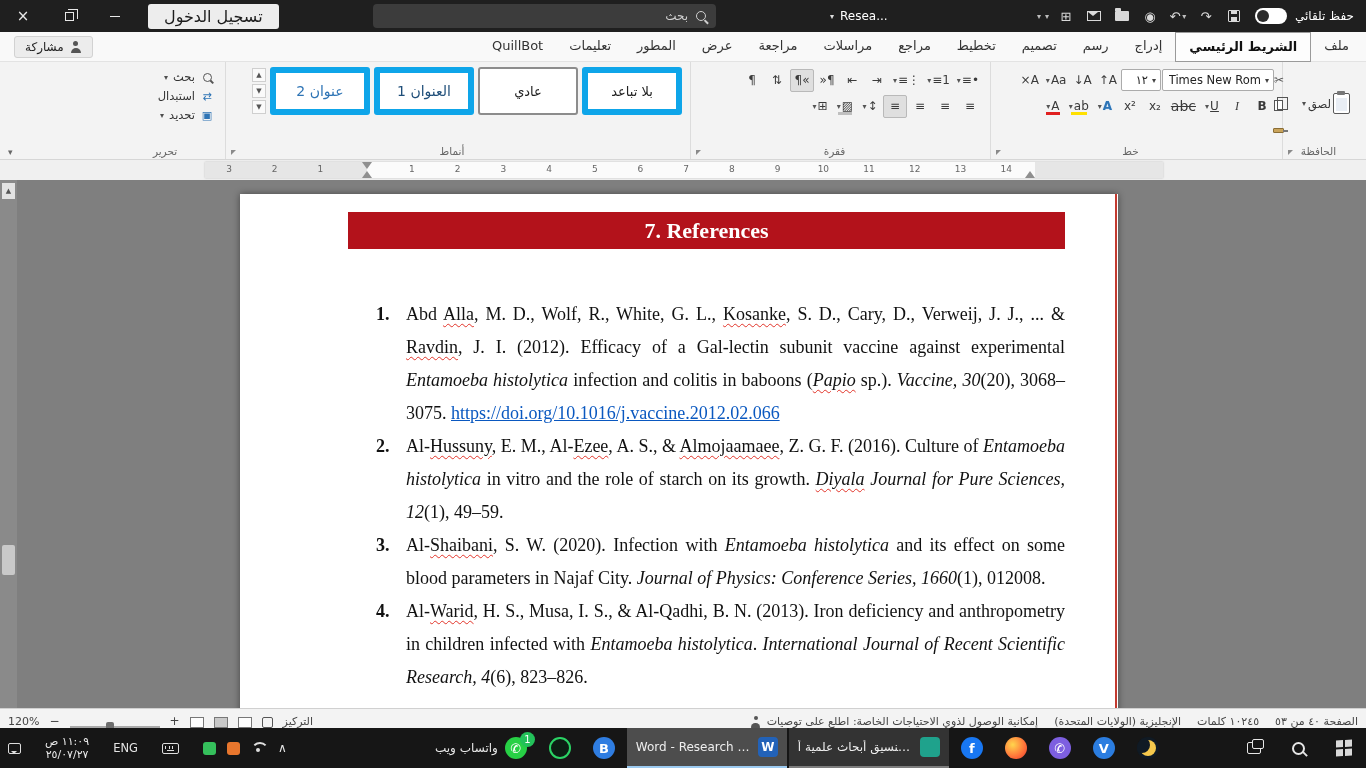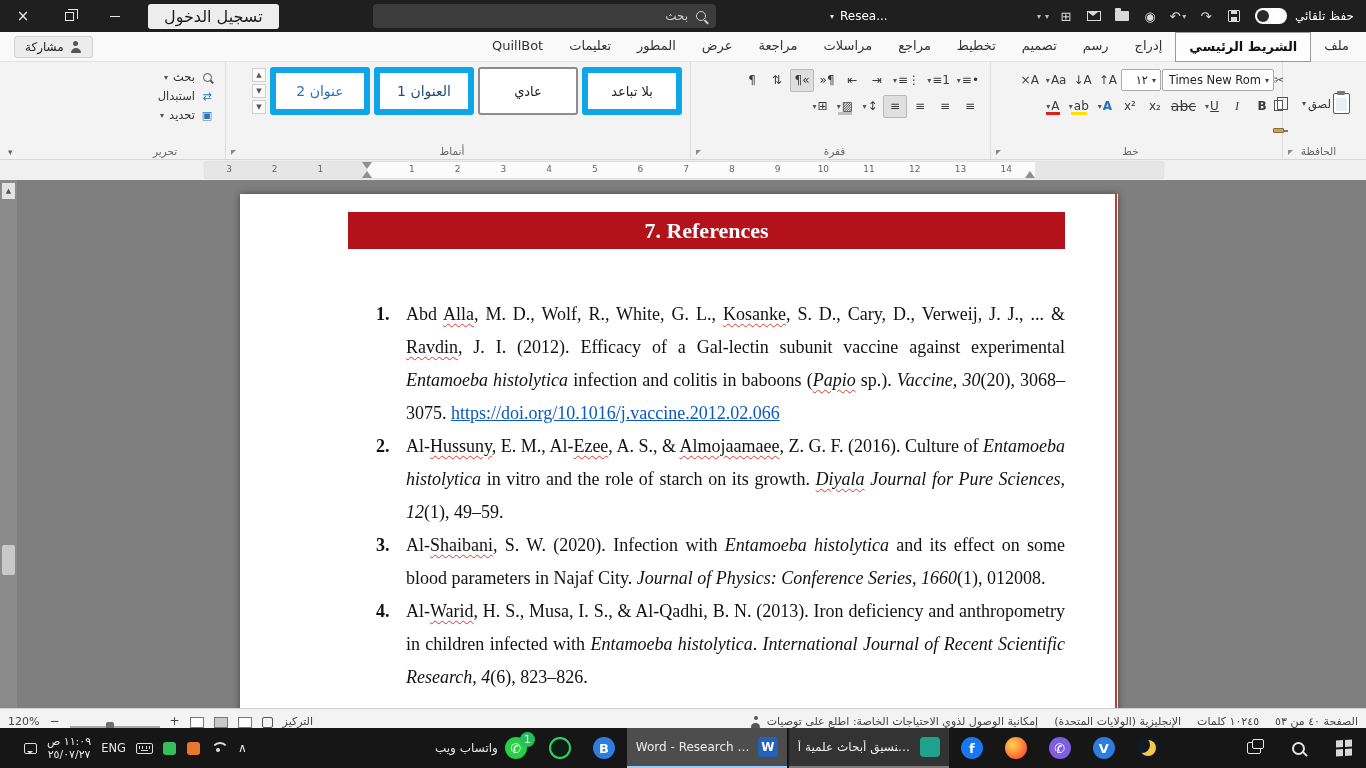--- a/index.html
+++ b/index.html
@@ -128,21 +128,21 @@
   .sb-view { width:14px; height:11px; border:1px solid #777; background:#fdfdfd; }
   .sb-view.active { background:#c9c9c9; }
   .i-focus { width:11px; height:11px; border:1.3px solid #555; border-radius:2px; }
   .sb-right { margin-left:auto; display:flex; align-items:center; gap:16px; }
   .i-access { width:12px; height:12px; position:relative; }
   .i-access::before { content:""; position:absolute; top:0; left:4px; width:4.5px; height:4.5px; border-radius:50%; background:#555; }
   .i-access::after { content:""; position:absolute; bottom:0; left:1.5px; width:9px; height:5px; border-radius:5px 5px 1px 1px; background:#555; }
 
   
   .taskbar { position:absolute; top:728px; left:0; width:100%; height:40px; background:#161616; color:#e4e4e4; }
-  .tb-left { position:absolute; left:0; top:0; height:40px; display:flex; align-items:center; gap:10px; padding:0 24px; }
+  .tb-left { position:absolute; left:0; top:0; height:40px; display:flex; align-items:center; gap:24px; padding:0 8px; }
   .clock { display:flex; flex-direction:column; align-items:center; justify-content:center; font-size:11px; line-height:13px; direction:rtl; color:#ececec; }
   .tb-lang { font-size:11.5px; }
   .i-chat { width:13px; height:11px; border:1.3px solid #ddd; border-radius:2px; position:relative; }
   .i-chat::after { content:""; position:absolute; bottom:-4px; left:2px; border:3px solid transparent; border-top-color:#ddd; }
   .i-kbd { width:17px; height:11px; border:1px solid #ddd; border-radius:2px; position:relative; }
   .i-kbd::before { content:""; position:absolute; inset:2px 2px 4px; background:repeating-linear-gradient(to right,#ddd 0 1px,transparent 1px 3.5px); }
   .i-kbd::after { content:""; position:absolute; left:4px; right:4px; bottom:1.5px; height:1px; background:#ddd; }
   .tray-dot { width:13px; height:13px; border-radius:3px; }
   .i-wifi { width:16px; height:12px; position:relative; }
   .i-wifi::before { content:""; position:absolute; left:0px; top:0px; width:14px; height:14px; border:2px solid #ddd; border-radius:50%; clip-path:polygon(50% 50%,0 0,100% 0); }

